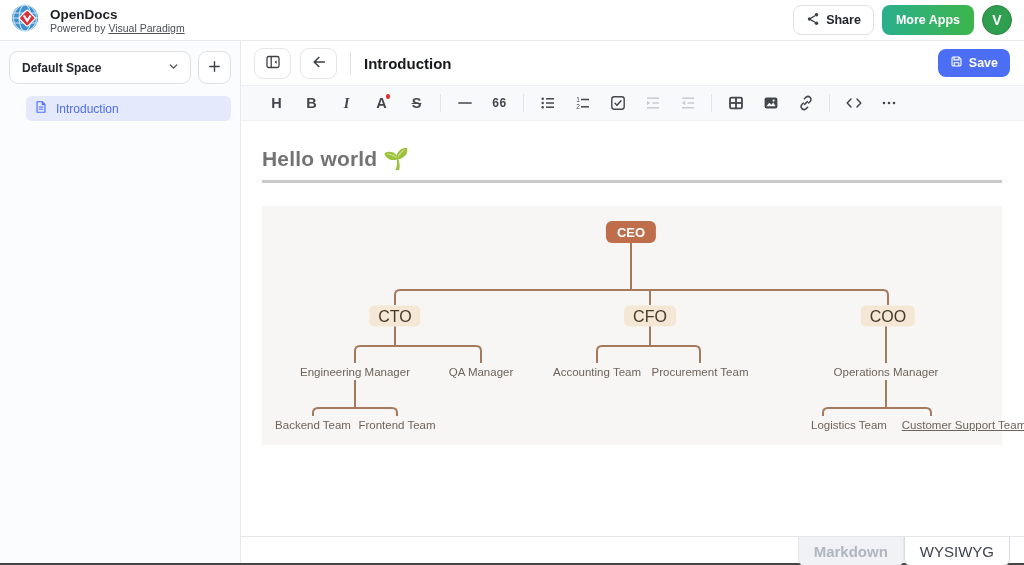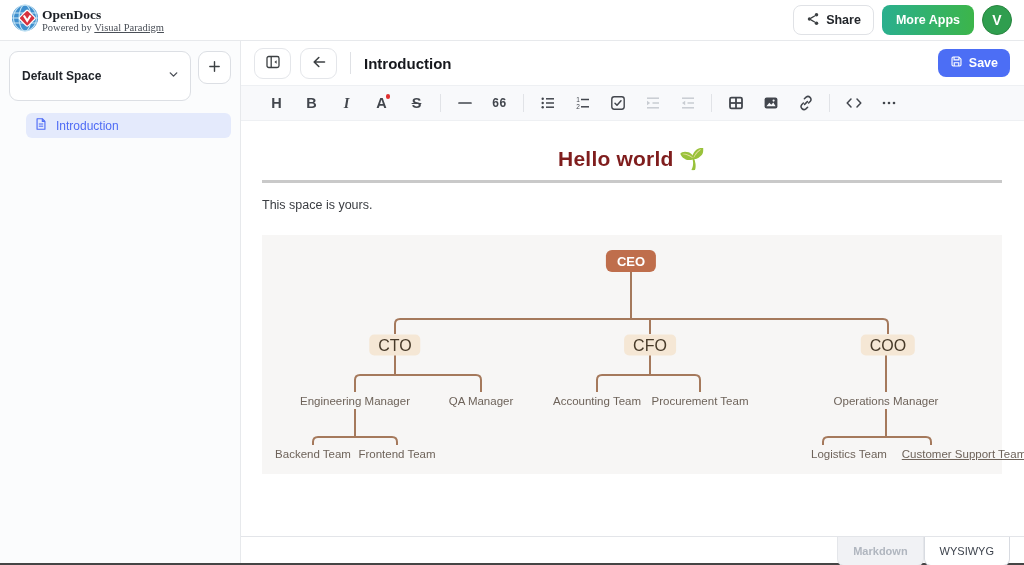--- a/index.html
+++ b/index.html
@@ -3,36 +3,36 @@
 <meta charset="utf-8">
 <style>
   * { box-sizing: border-box; margin: 0; padding: 0; }
   html,body { width:1024px; height:565px; overflow:hidden; }
   body { font-family:"Liberation Sans", sans-serif; background:#fff; color:#23262b; }
   .app { width:1024px; height:563px; display:flex; flex-direction:column; }
   .window-edge { height:2px; background:#454545; }
 
   
   .header { height:41px; flex:0 0 41px; display:flex; align-items:center; justify-content:space-between; padding:0 12px 0 10px; border-bottom:1px solid #e7e9ec; background:#fff; }
-  .brand { display:flex; align-items:center; gap:0;font-family:Liberation Serif, serif; }
+  .brand { display:flex; align-items:center; gap:8px; }
   .brand-text .app-name { font-size:13.5px; font-weight:700; color:#1c2026; line-height:15px; }
   .brand-text .powered { font-size:10.5px; color:#4a4f57; line-height:12px; }
   .brand-text .powered a { color:#4a4f57; text-decoration:underline; cursor:pointer; }
   .header-actions { display:flex; align-items:flex-start; gap:8px; }
   .btn-share { display:flex; align-items:center; gap:6px; height:30px; padding:0 12px; background:#fff; border:1px solid #e0e2e6; border-radius:8px; font-size:12.5px; font-weight:700; color:#23262b; cursor:pointer; }
   .btn-more-apps { height:30px; padding:0 14px; border:none; border-radius:8px; background:linear-gradient(90deg, var(--brand1,#2aaf8e), var(--brand2,#3cb54a)); color:#fff; font-size:12.5px; font-weight:700; cursor:pointer; }
   .avatar { width:30px; height:30px; border-radius:50%; background:var(--avatar,#2f9e4f); color:#fff; font-size:14px; font-weight:700; display:flex; align-items:center; justify-content:center; cursor:pointer; border:1px solid #28853f; }
 
   
   .body-row { flex:1; display:flex; min-height:0; }
 
   
   .sidebar { width:241px; flex:0 0 241px; border-right:1px solid #e7e9ec; background:#fbfcfd; padding:10px 9px; }
   .space-row { display:flex; gap:7px; margin-bottom:12px; }
-  .space-select { flex:1; height:50px; background:#fff; border:1px solid #dcdfe4; border-radius:9px; display:flex; align-items:center; justify-content:space-between; padding:0 10px 0 12px; font-size:12px; font-weight:600; color:#23262b; cursor:pointer; }
+  .space-select { flex:1; height:33px; background:#fff; border:1px solid #dcdfe4; border-radius:9px; display:flex; align-items:center; justify-content:space-between; padding:0 10px 0 12px; font-size:12px; font-weight:600; color:#23262b; cursor:pointer; }
   .btn-add { width:33px; height:33px; background:#fff; border:1px solid #dcdfe4; border-radius:9px; display:flex; align-items:center; justify-content:center; cursor:pointer; }
   .search-box { height:33px; background:#fff; border:1px solid #dcdfe4; border-radius:9px; display:flex; align-items:center; gap:7px; padding:0 10px; margin-bottom:16px; }
   .search-box input { border:none; outline:none; flex:1; font-size:12px; color:#3c4043; background:transparent; font-family:"Liberation Sans",sans-serif; }
   .search-box input::placeholder { color:#9aa0a8; }
   .tree-item { display:flex; align-items:center; gap:8px; height:25px; padding:0 8px; font-size:12px; color:#3b4048; border-radius:6px; cursor:pointer; }
   .tree-item.child { margin-left:17px; margin-top:3px; }
   .tree-item.selected { background:var(--sel-bg,#e4eafc); color:var(--sel-fg,#4e6bf5); }
 
   
   .main { flex:1; display:flex; flex-direction:column; min-width:0; background:#fff; }
@@ -50,34 +50,34 @@
   .tb-sep { width:1px; height:18px; background:#e1e3e7; margin:0 6px; }
   .tb-letter { font-weight:600; }
   .tb-letter.bold { font-weight:800; }
   .tb-letter.italic { font-style:italic; font-family:"Liberation Serif",serif; }
   .tb-letter.strike { text-decoration:line-through; }
   .red-dot { position:absolute; top:5px; right:9px; width:4.5px; height:4.5px; border-radius:50%; background:#e03131; }
   .tb-quote { font-size:12px; font-weight:700; letter-spacing:0.5px; }
 
   
   .editor { flex:1; overflow:hidden; padding:26px 22px 0 21px; background:#fff; }
-  .editor h1 { font-size:21px; font-weight:700; color:#7f1d1d; letter-spacing:0.2px;text-align:center; }
+  .editor h1 { font-size:21px; font-weight:700; color:#737373; letter-spacing:0.2px; }
   .heading-rule { border:none; height:3px; background:#c9c9c9; margin:9px 0 0 0; }
   .editor p { font-size:12.5px; color:#3a3d42; margin-top:15px; }
 
   .org-chart { position:relative; width:740px; height:239px; margin-top:23px; background:var(--chart-bg,#f7f6f5); }
   .org-chart svg { position:absolute; inset:0; }
   .org-node { position:absolute; transform:translate(-50%,-50%); white-space:nowrap; }
   .org-primary { background:var(--org-primary-bg,#bf6e4c); color:var(--org-primary-fg,#fff); font-size:13px; font-weight:700; padding:3.5px 11px; border-radius:6px; }
   .org-secondary { background:var(--org-secondary-bg,#f5e7d5); color:var(--org-secondary-fg,#473a29); font-size:16px; padding:1.5px 9px; border-radius:5px; }
   .org-plain { color:var(--org-label,#6e635a); font-size:11.5px; }
 
   
   .footer { height:27px; flex:0 0 27px; border-top:1px solid #e3e5e9; display:flex; justify-content:flex-end; align-items:flex-start; padding-right:14px; background:#fff; }
-  .mode-tab { height:29px; padding:0 15px; display:flex; align-items:center; font-size:11px; border:1px solid #e4e6ea; border-top:none; border-radius:0 0 7px 7px; cursor:pointer; }
+  .mode-tab { height:29px; padding:0 15px; display:flex; align-items:center; font-size:15px; border:1px solid #e4e6ea; border-top:none; border-radius:0 0 7px 7px; cursor:pointer; }
   .mode-tab.inactive { background:#f1f2f5; color:#b0b6bf; font-weight:600; }
   .mode-tab.active { background:#fff; color:#3d434d; font-weight:400; border-color:#d8dbe1; }
 </style>
 </head>
 <body>
 
 <div class="app">
 
   <header class="header">
     <div class="brand">
@@ -288,21 +288,20 @@
               <circle cx="4" cy="8" r="1.3" fill="#42464d"></circle>
               <circle cx="9" cy="8" r="1.3" fill="#42464d"></circle>
               <circle cx="14" cy="8" r="1.3" fill="#42464d"></circle>
             </svg>
         </div>
       </div>
 
       <div class="editor">
         <h1>Hello world 🌱</h1>
         <hr class="heading-rule">
-        <p>This space is yours.</p>
         <div class="org-chart" id="org-chart">
             <svg width="740" height="239" viewBox="0 0 740 239">
               <g fill="none" stroke="#a5795c" stroke-width="2">
                 <path d="M369 33 V84"></path>
                 <path d="M133 99 V89 Q133 84 138 84 H621 Q626 84 626 89 V99"></path>
                 <path d="M388 84 V99"></path>
                 <path d="M133 120 V140"></path>
                 <path d="M93 157 V145 Q93 140 98 140 H214 Q219 140 219 145 V157"></path>
                 <path d="M388 120 V140"></path>
                 <path d="M335 157 V145 Q335 140 340 140 H433 Q438 140 438 145 V157"></path>

